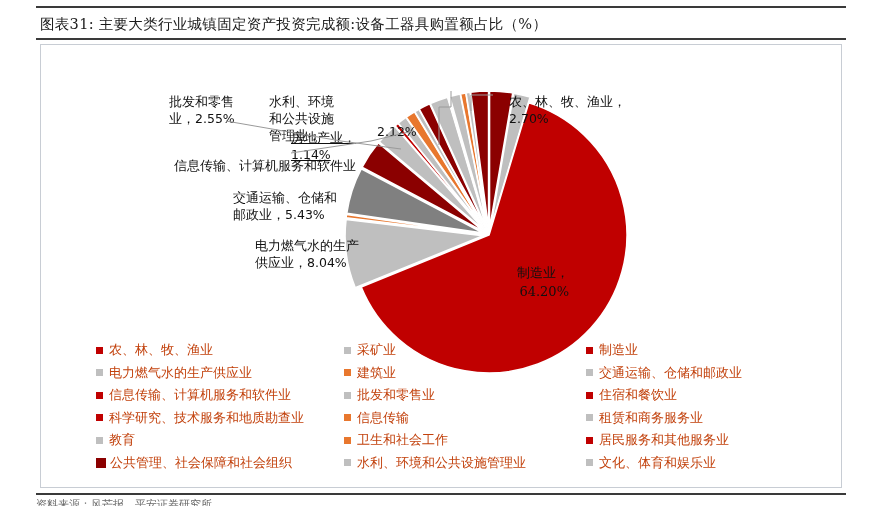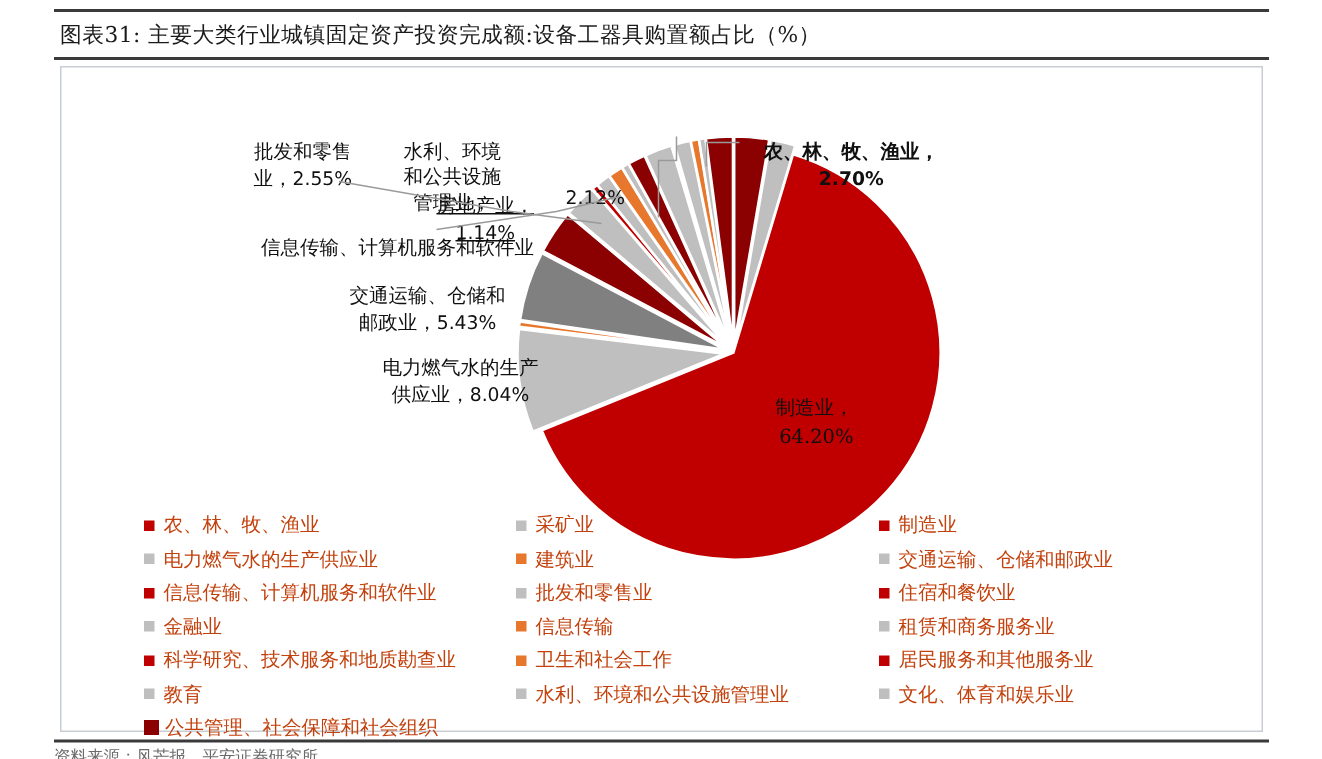--- a/index.html
+++ b/index.html
@@ -26,31 +26,31 @@
     border:1px solid #c8cdd4;background:#ffffff;box-sizing:border-box;
   }
 
   
   .pie-wrap{position:absolute;left:300px;top:40px;width:330px;height:290px;}
   .pie-svg{display:block;}
 
   
   .lbl{
     position:absolute;font-size:13px;color:#101010;
-    line-height:17px;text-align:center;white-space:nowrap;
+    line-height:17px;white-space:nowrap;
   }
   .lbl .pct{font-family:"DejaVu Sans","Liberation Sans",sans-serif;font-size:12.5px;}
   .lbl-wholesale{left:128px;top:48px;}
   .lbl-water{left:228px;top:48px;}
   .lbl-realestate{left:250px;top:84px;text-decoration:underline;}
   .lbl-water-pct{left:336px;top:78px;}
   .lbl-info{left:133px;top:112px;}
   .lbl-transport{left:192px;top:144px;}
   .lbl-power{left:196px;top:192px;margin-left:18px;}
-  .lbl-agri{left:468px;top:48px;font-weight:bold;}
+  .lbl-agri{left:468px;top:48px;}
   .lbl-manu{position:absolute;left:476px;top:218px;font-size:13px;color:#101010;
             line-height:19px;text-align:right;white-space:nowrap;}
 
   
   .legend{
     position:absolute;left:55px;top:294px;width:700px;
     display:grid;grid-template-columns:248px 242px 210px;
     column-gap:0px;row-gap:0px;
   }
   .lg-item{display:flex;align-items:center;height:22.5px;font-size:13px;color:#c2410c;}
@@ -162,24 +162,20 @@
           </div>
           <div class="lg-item">
             <span class="lg-mark" style="background: rgb(191, 191, 191);"></span>
             <span class="lg-text">电力燃气水的生产供应业</span>
           </div>
           <div class="lg-item">
             <span class="lg-mark" style="background: rgb(192, 0, 0);"></span>
             <span class="lg-text">信息传输、计算机服务和软件业</span>
           </div>
           <div class="lg-item">
-            <span class="lg-mark" style="background: rgb(191, 191, 191);"></span>
-            <span class="lg-text">金融业</span>
-          </div>
-          <div class="lg-item">
             <span class="lg-mark" style="background: rgb(192, 0, 0);"></span>
             <span class="lg-text">科学研究、技术服务和地质勘查业</span>
           </div>
           <div class="lg-item">
             <span class="lg-mark" style="background: rgb(191, 191, 191);"></span>
             <span class="lg-text">教育</span>
           </div>
           <div class="lg-item">
             <span class="lg-mark big" style="background: rgb(139, 0, 0);"></span>
             <span class="lg-text">公共管理、社会保障和社会组织</span>

